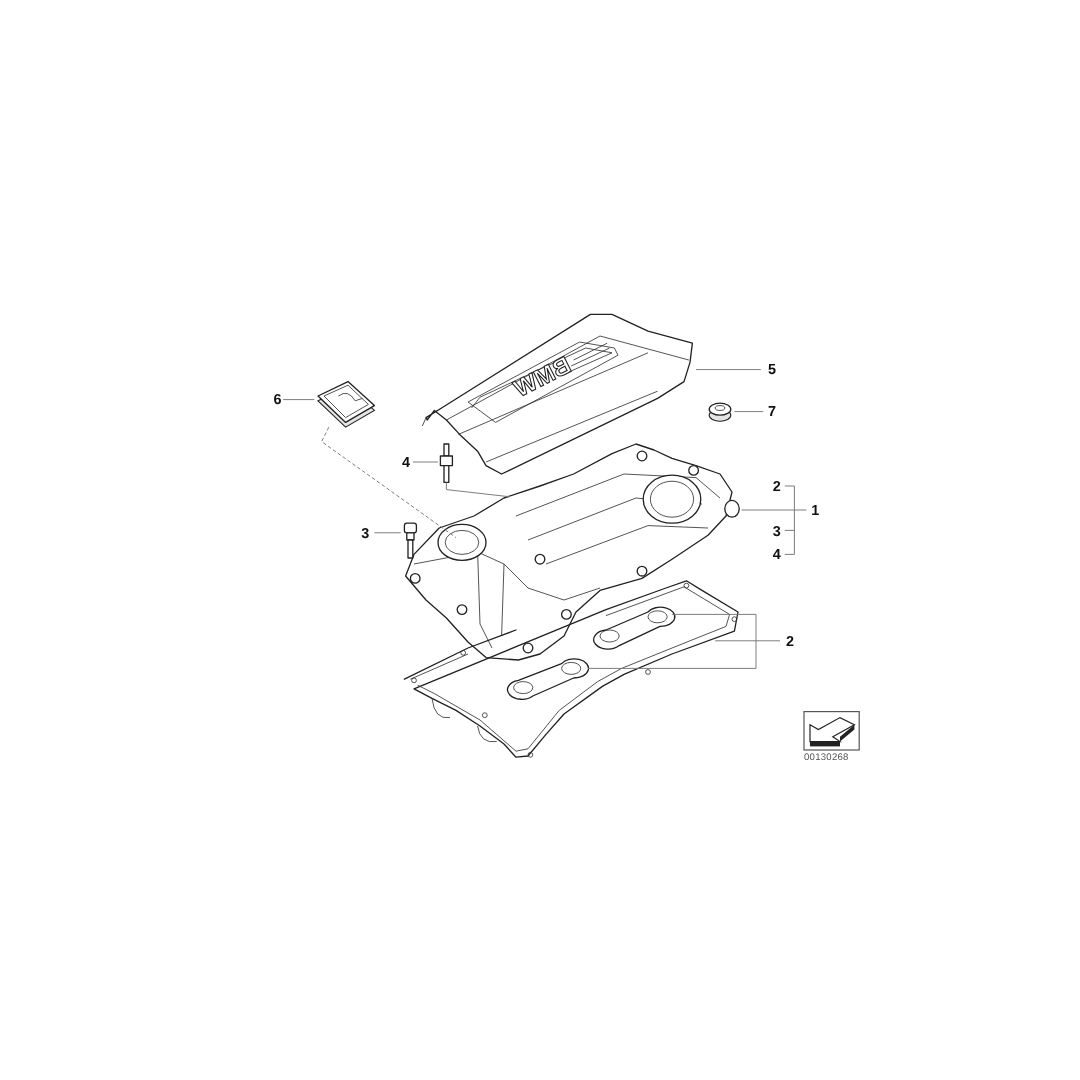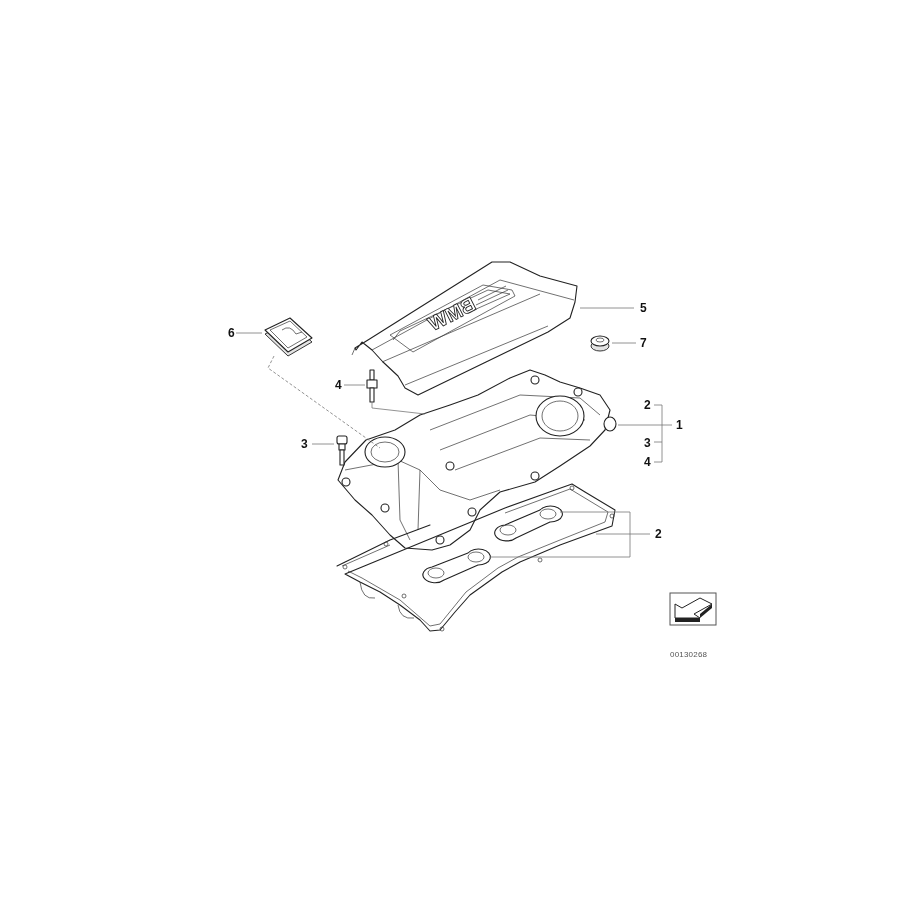--- a/index.html
+++ b/index.html
@@ -1,19 +1,19 @@
 <!DOCTYPE html>
 <html><head>
 <meta charset="utf-8">
 <style>
   html, body { margin: 0; padding: 0; background: #ffffff; }
   body { width: 900px; height: 900px; position: relative; overflow: hidden; font-family: "Liberation Sans", sans-serif; }
   #diagram { position: absolute; left: 0; top: 0; width: 900px; height: 900px; }
   .callout { position: absolute; font-family: "Liberation Sans", sans-serif; font-weight: bold; font-size: 12px; color: #111; line-height: 12px; }
-  .ref-code { position: absolute; left: 670px; top: 626px; font-family: "Liberation Sans", sans-serif; font-size: 8px; color: #555; letter-spacing: 0.2px; margin-top: 24px; }
+  .ref-code { position: absolute; left: 670px; top: 626px; font-family: "Liberation Sans", sans-serif; font-size: 8px; color: #555; letter-spacing: 0.2px; }
   .stroke { fill: none; stroke: #222; stroke-width: 1.1; stroke-linejoin: round; stroke-linecap: round; }
   .thin { fill: none; stroke: #333; stroke-width: 0.7; }
   .leader { fill: none; stroke: #777; stroke-width: 0.8; }
   .dash { fill: none; stroke: #777; stroke-width: 0.8; stroke-dasharray: 3 2; }
   .part { fill: #fff; stroke: #222; stroke-width: 1.1; stroke-linejoin: round; }
   .shade { fill: #e4e4e4; stroke: #222; stroke-width: 0.9; }
 </style>
 </head>
 <body>
 

